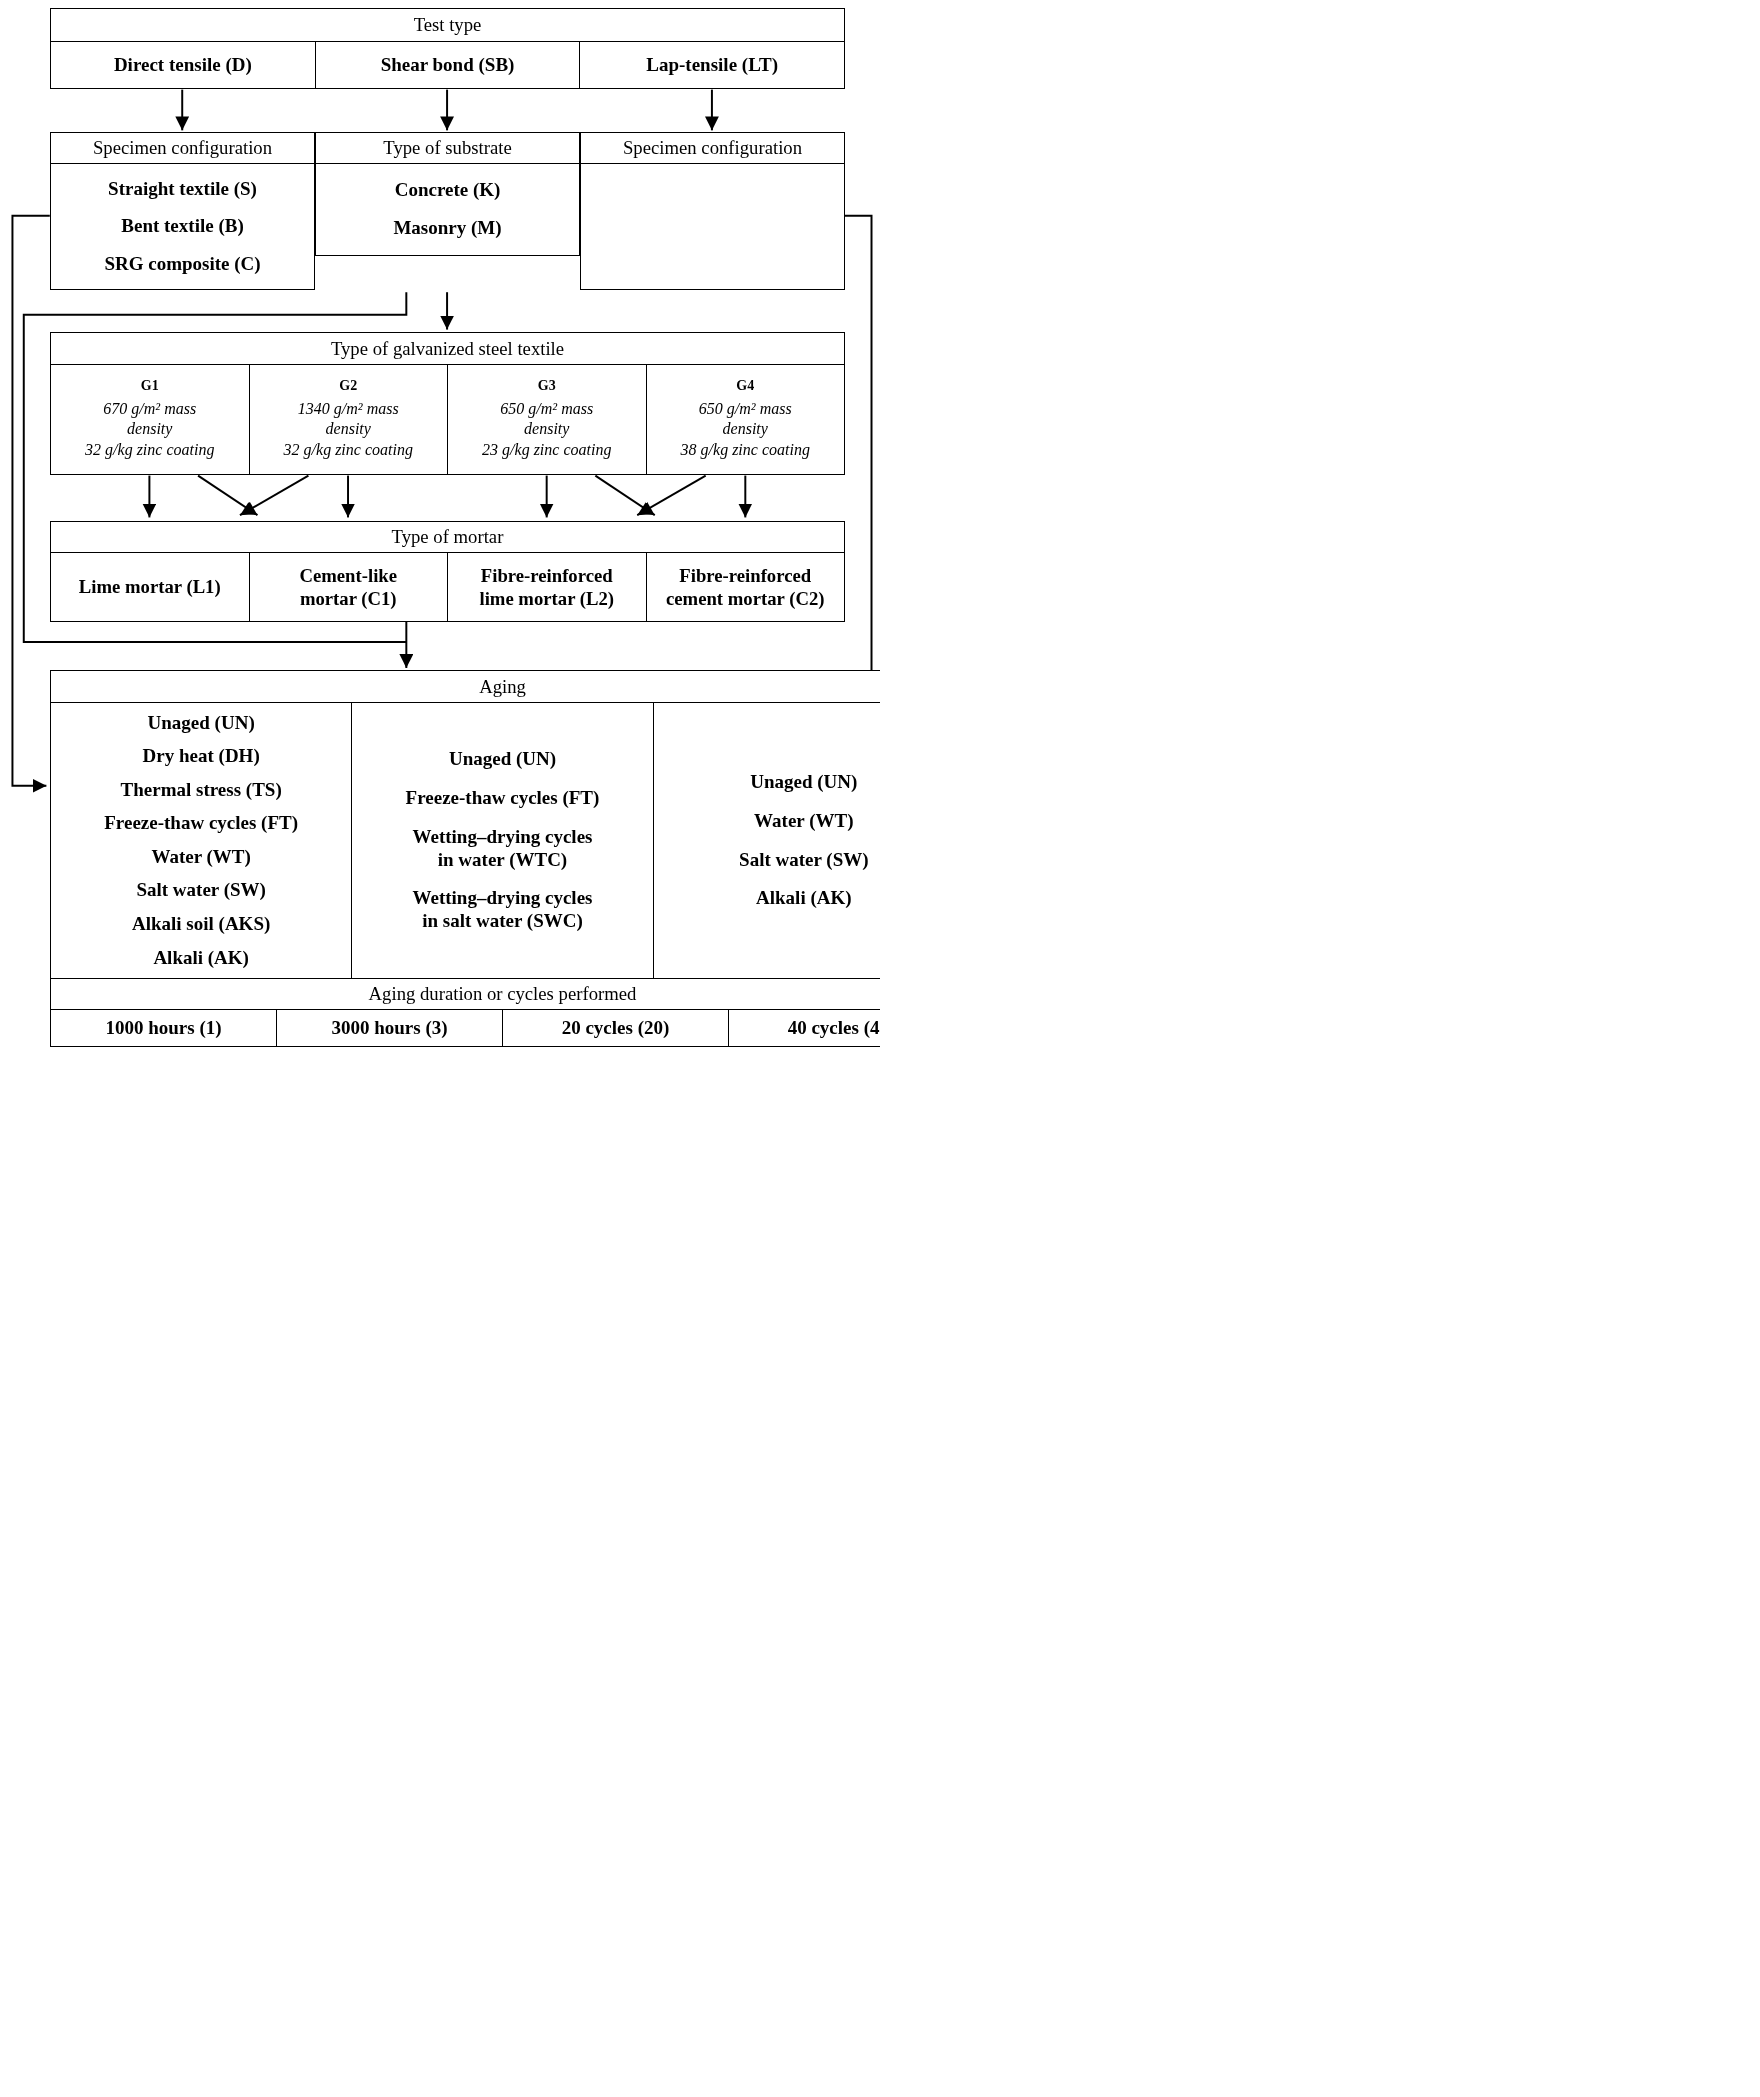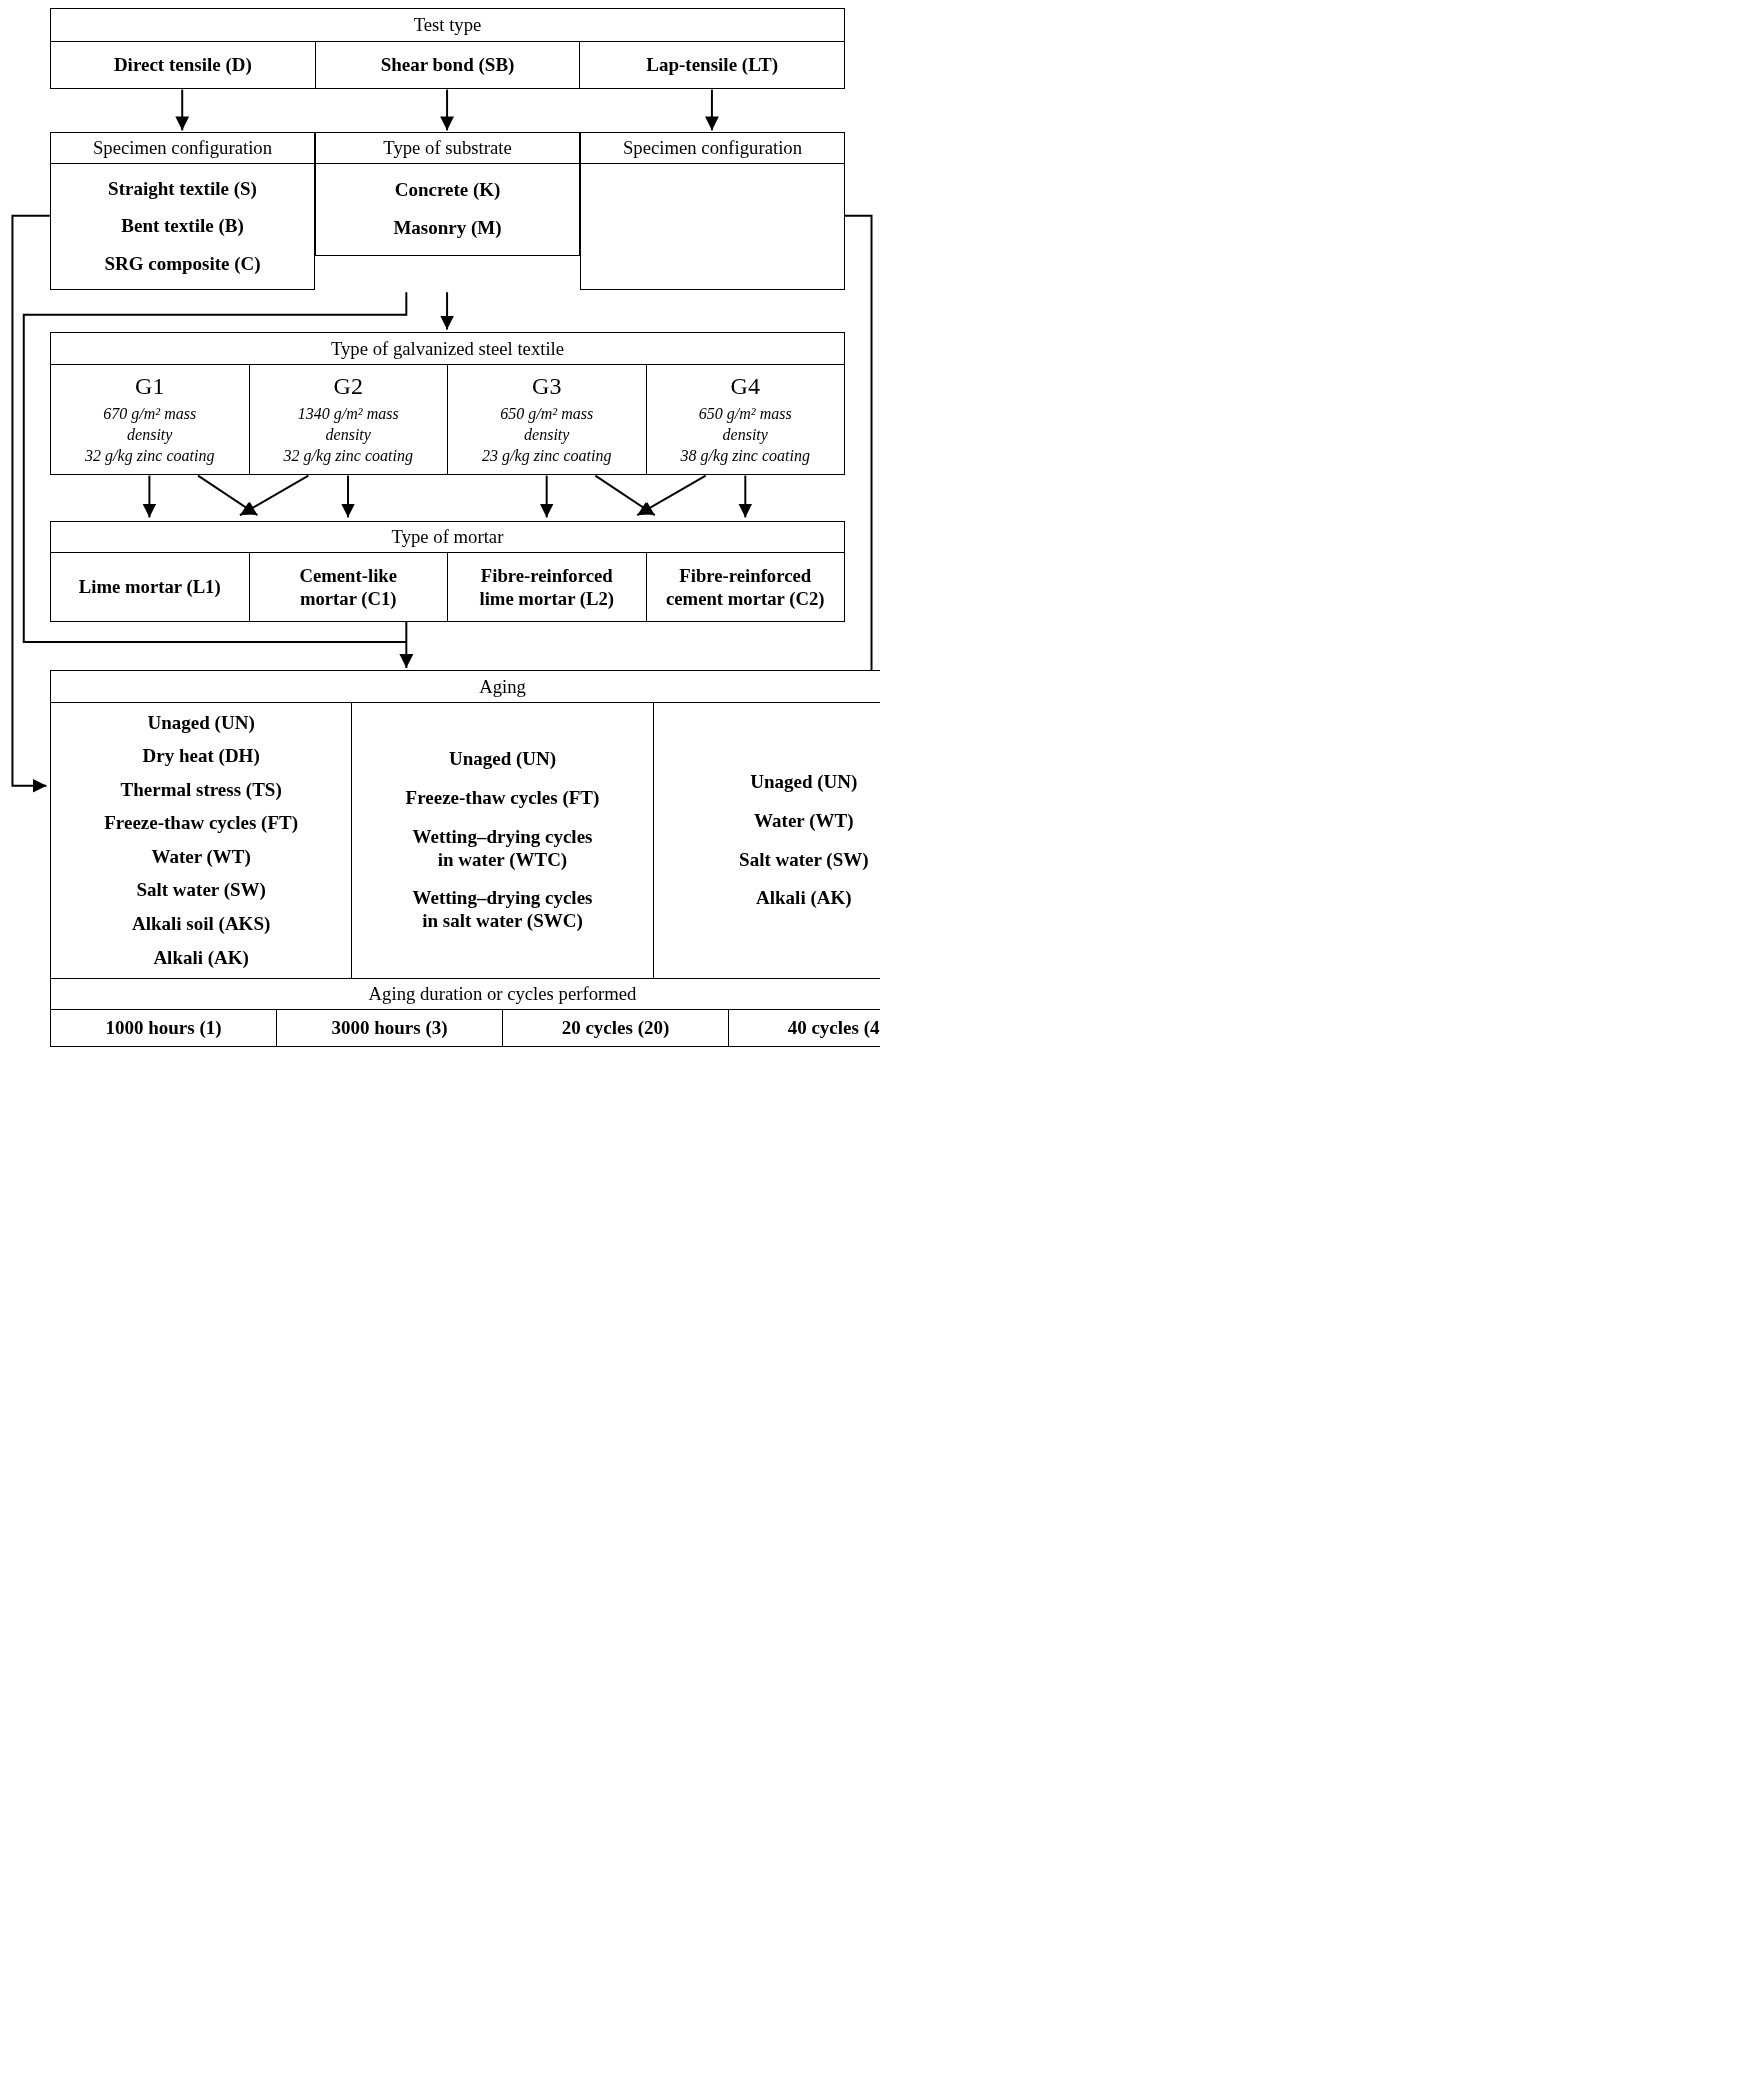--- a/index.html
+++ b/index.html
@@ -54,21 +54,21 @@
     display:flex;
     flex-direction:column;
     align-items:center;
     justify-content:center;
     text-align:center;
   }
   .item { font-weight:bold; font-size:19px; line-height:1.2; white-space:pre-line; }
   .gap26 { gap:14.7px; }
   .gap19 { gap:10.8px; }
   .gap28 { gap:16px; }
-  .gname { font-weight:normal; font-size:24px; margin-bottom:4.5px; }
+  .gname { font-weight:bold; font-size:14px; margin-bottom:4.5px; }
   .ginfo { font-style:italic; font-size:16px; line-height:1.3; white-space:pre-line; }
   .ml { font-weight:bold; font-size:18.7px; line-height:1.25; white-space:pre-line; }
   .dur-hdr {
     flex:0 0 31px;
     display:flex; align-items:center; justify-content:center;
     border-bottom:1.4px solid #000;
     font-size:18.7px;
   }
   .aging-cols { border-bottom:1.4px solid #000; }
   .dur-row { flex:0 0 36px; display:flex; }

